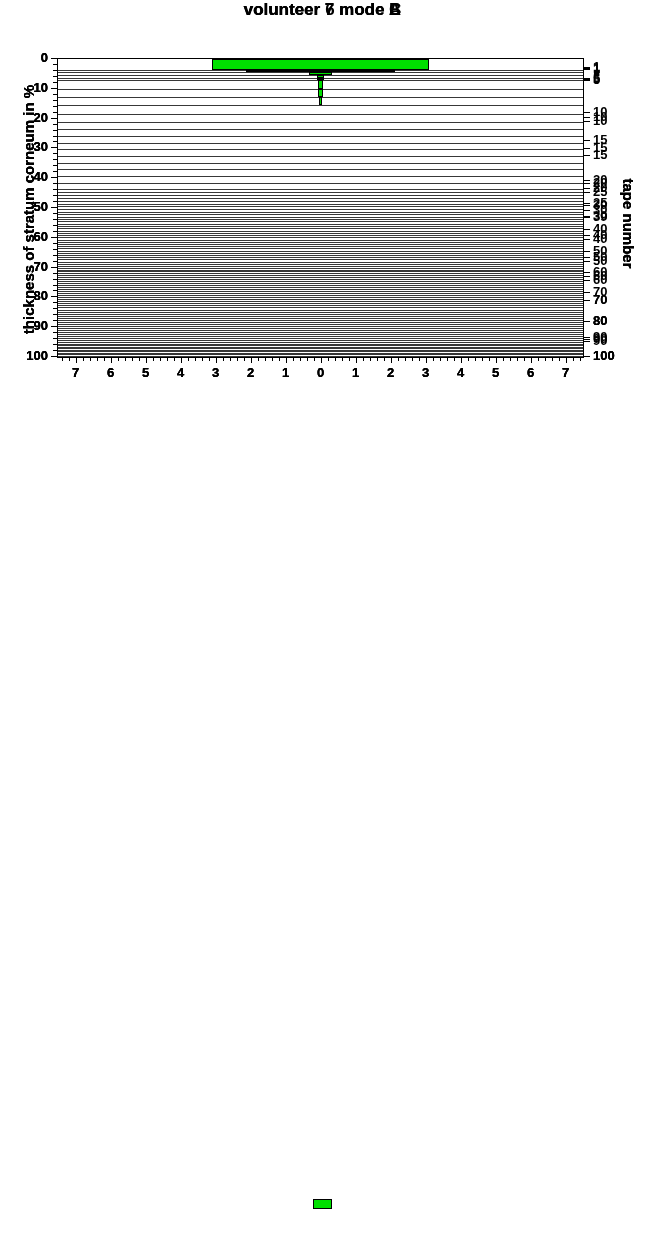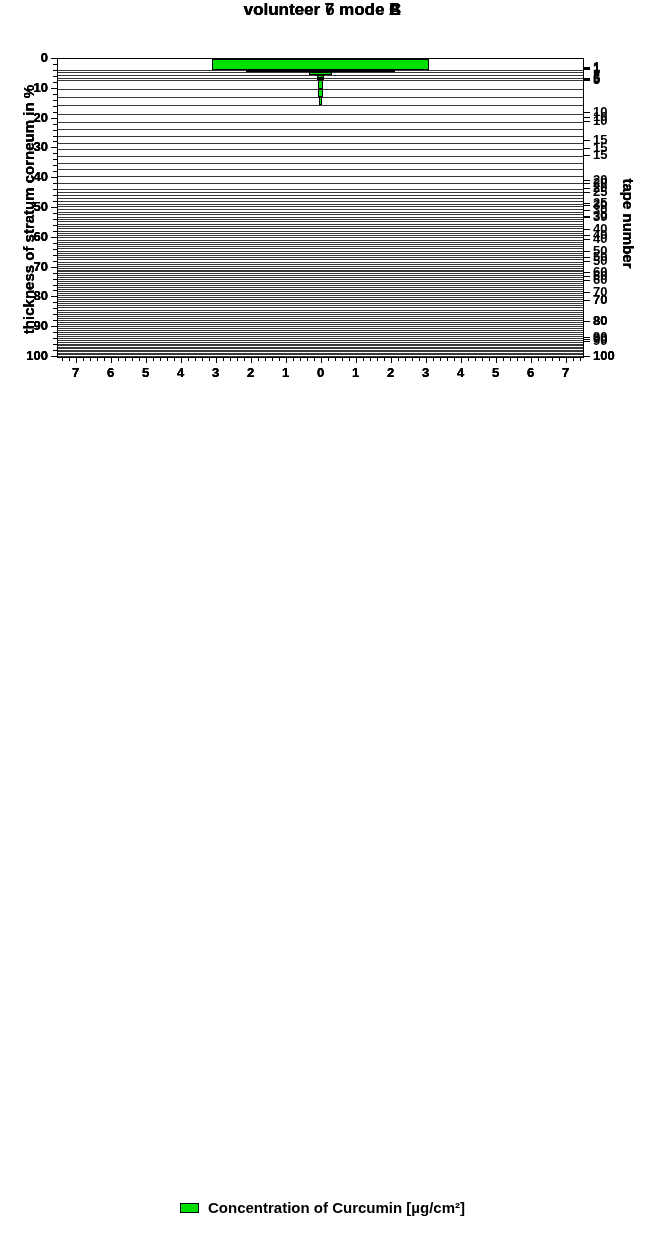--- a/index.html
+++ b/index.html
@@ -914,16 +914,15 @@
       <div class="tick" style="left: 495.5px; top: 358px; width: 1px; height: 5px;"></div>
       <div class="tick-label" style="left: 485.5px; top: 366px; width: 20px; text-align: center;">5</div>
       <div class="tick" style="left: 530.5px; top: 358px; width: 1px; height: 5px;"></div>
       <div class="tick-label" style="left: 520.5px; top: 366px; width: 20px; text-align: center;">6</div>
       <div class="tick" style="left: 565.5px; top: 358px; width: 1px; height: 5px;"></div>
       <div class="tick-label" style="left: 555.5px; top: 366px; width: 20px; text-align: center;">7</div>
     </div>
 
   <div class="legend">
     <span class="legend-swatch"></span>
-    <span class="legend-text">Concentration of Curcumin [µg/cm²]</span>
   </div>
 
 </div>
 
 </body></html>

